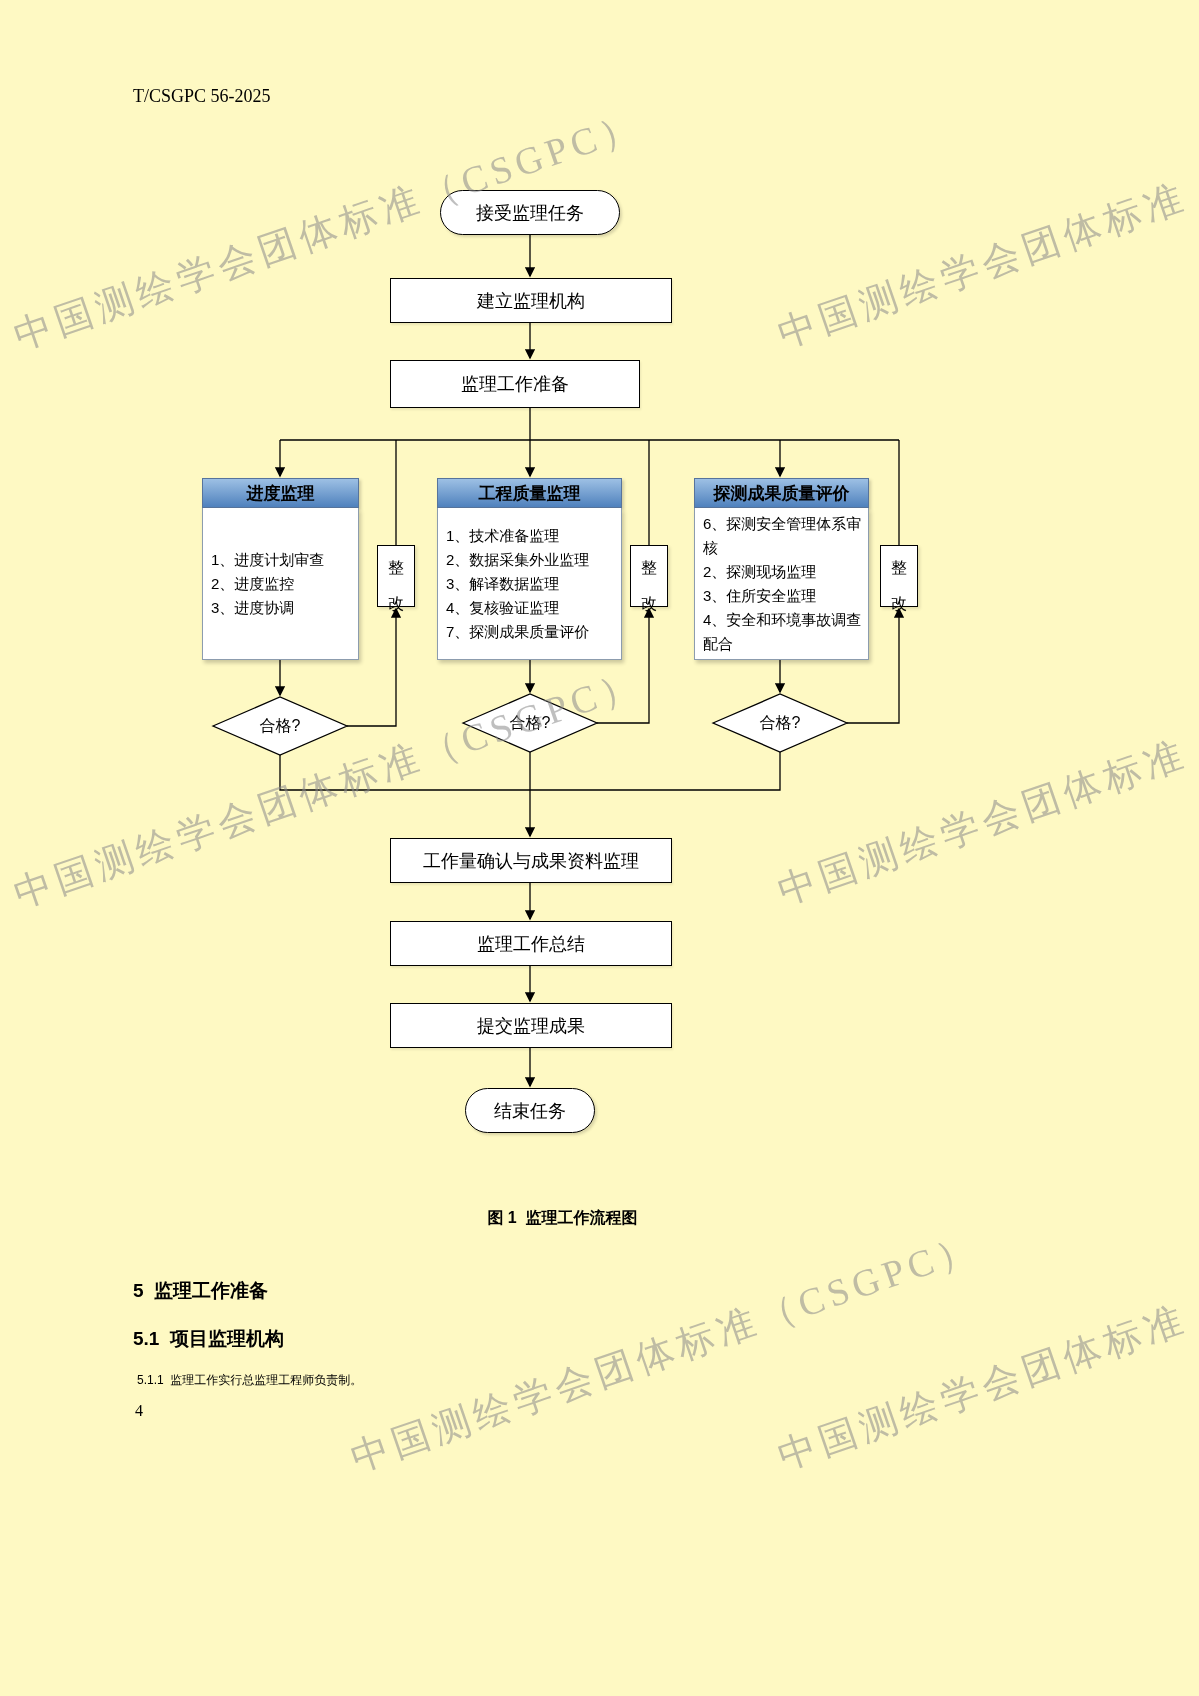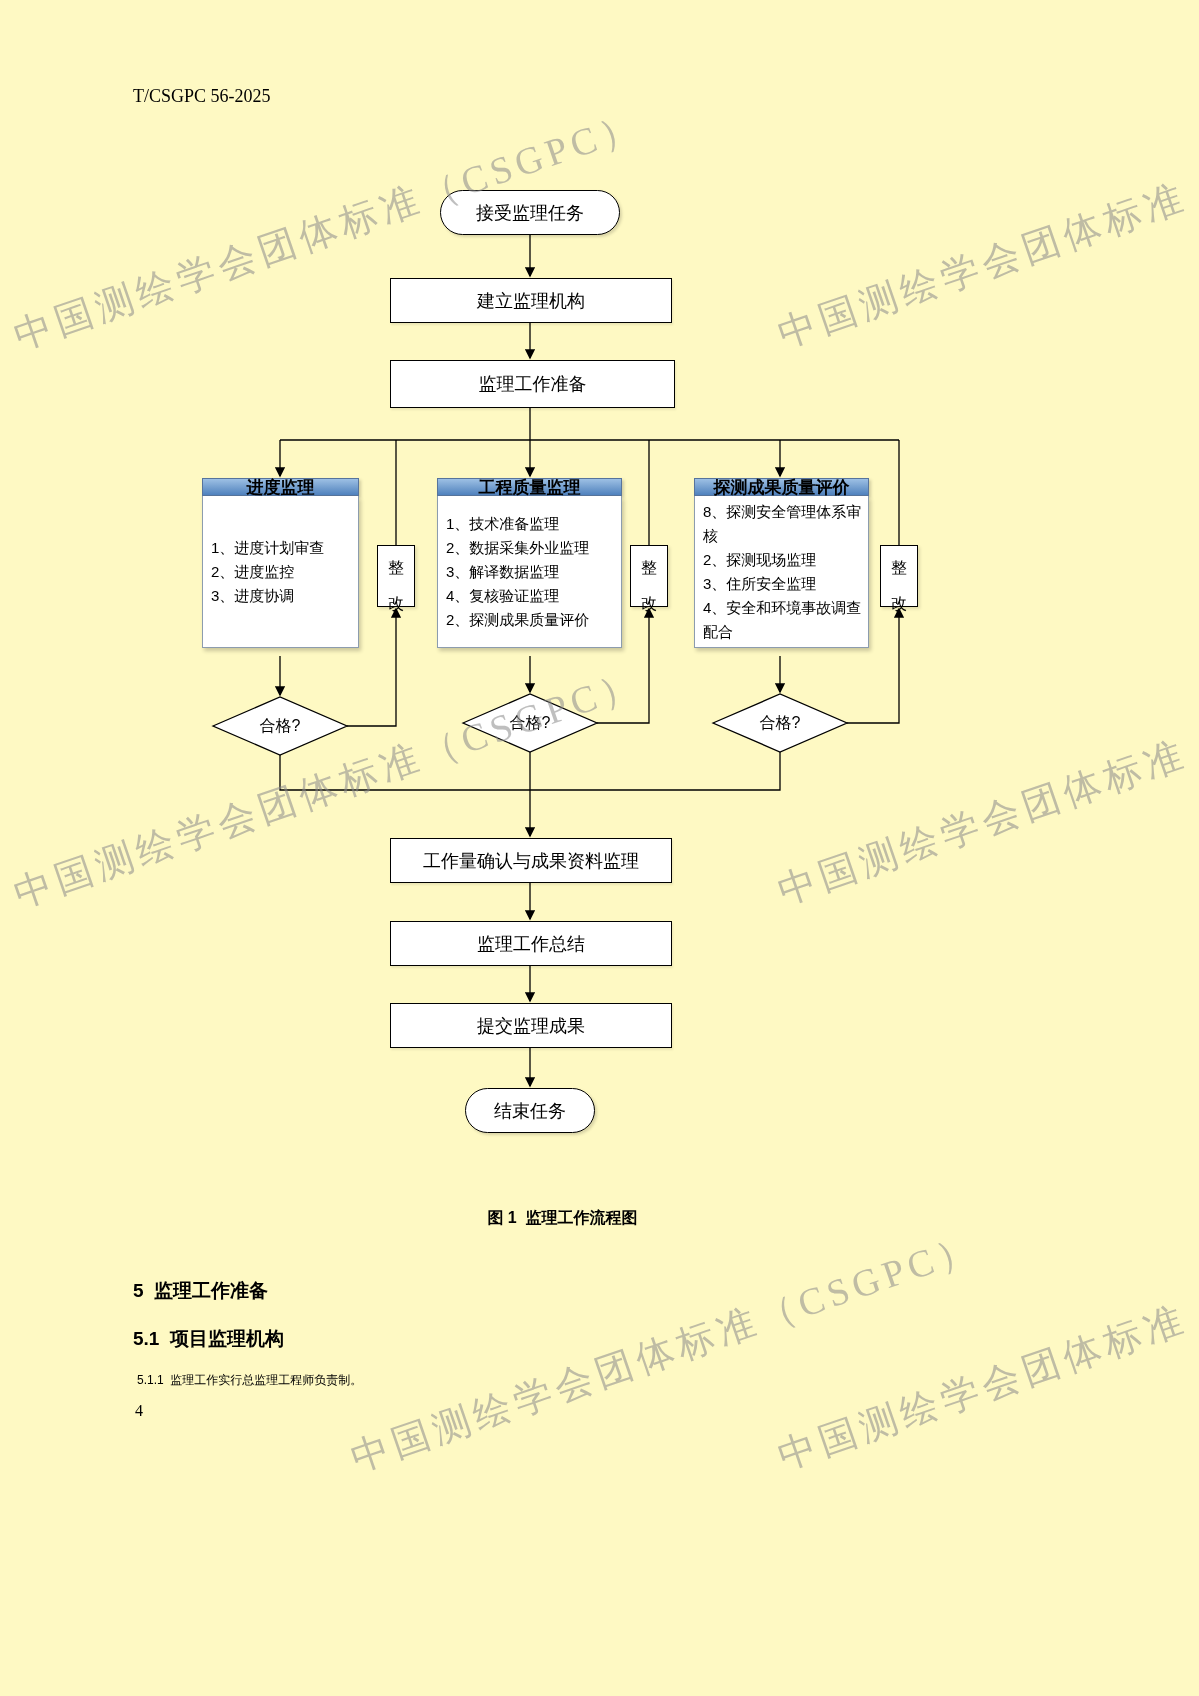--- a/index.html
+++ b/index.html
@@ -17,21 +17,21 @@
   .node {
     position:absolute; z-index:2; box-sizing:border-box;
     display:flex; align-items:center; justify-content:center;
     background:#fff; border:1.3px solid #000; font-size:18px; white-space:pre;
   }
   .oval { border-radius:999px; box-shadow:2px 2px 3px rgba(0,0,0,0.15); }
   .rect { box-shadow:1px 2px 2px rgba(0,0,0,0.08); }
 
   .branch { position:absolute; z-index:2; box-sizing:border-box; }
   .branch-header {
-    height:18px; box-sizing:border-box;
+    height:30px; box-sizing:border-box;
     display:flex; align-items:center; justify-content:center;
     font-weight:bold; font-size:17px;
     background:linear-gradient(to bottom, var(--accent-blue-light), var(--accent-blue));
     border:1px solid #57749c;
     box-shadow:2px 2px 3px rgba(0,0,0,0.18);
   }
   .branch-body {
     box-sizing:border-box; background:#fff;
     border:1px solid var(--border-gray); border-top:none;
     box-shadow:2px 3px 4px rgba(0,0,0,0.2);
@@ -107,46 +107,46 @@
       <polygon points="213,726 280,697 347,726 280,755"></polygon>
       <polygon points="463,723 530,694 597,723 530,752"></polygon>
       <polygon points="713,723 780,694 847,723 780,752"></polygon>
     </g>
   </svg>
 
   <div class="node oval" style="left:440px;top:190px;width:180px;height:45px">接受监理任务</div>
 
   <div class="node rect" style="left:390px;top:278px;width:282px;height:45px">建立监理机构</div>
 
-  <div class="node rect" style="left:390px;top:360px;width:285px;height:48px">监理工作准备</div>
+  <div class="node rect" style="left:390px;top:360px;width:250px;height:48px">监理工作准备</div>
 
   <div class="branch" style="left:202px;top:478px;width:157px">
     <div class="branch-header">进度监理</div>
     <div class="branch-body" style="height:152px">
       <div class="branch-list-item">1、进度计划审查</div>
       <div class="branch-list-item">2、进度监控</div>
       <div class="branch-list-item">3、进度协调</div>
     </div>
   </div>
 
   <div class="branch" style="left:437px;top:478px;width:185px">
     <div class="branch-header">工程质量监理</div>
     <div class="branch-body" style="height:152px">
       <div class="branch-list-item">1、技术准备监理</div>
       <div class="branch-list-item">2、数据采集外业监理</div>
       <div class="branch-list-item">3、解译数据监理</div>
       <div class="branch-list-item">4、复核验证监理</div>
-      <div class="branch-list-item">2、探测成果质量评价</div>
+      <div class="branch-list-item">7、探测成果质量评价</div>
     </div>
   </div>
 
   <div class="branch" style="left:694px;top:478px;width:175px">
     <div class="branch-header">探测成果质量评价</div>
     <div class="branch-body" style="height:152px">
-      <div class="branch-list-item">8、探测安全管理体系审核</div>
+      <div class="branch-list-item">6、探测安全管理体系审核</div>
       <div class="branch-list-item">2、探测现场监理</div>
       <div class="branch-list-item">3、住所安全监理</div>
       <div class="branch-list-item">4、安全和环境事故调查配合</div>
     </div>
   </div>
 
   <div class="rectify" style="left:377px;top:545px">整改</div>
   <div class="rectify" style="left:630px;top:545px">整改</div>
   <div class="rectify" style="left:880px;top:545px">整改</div>
 

